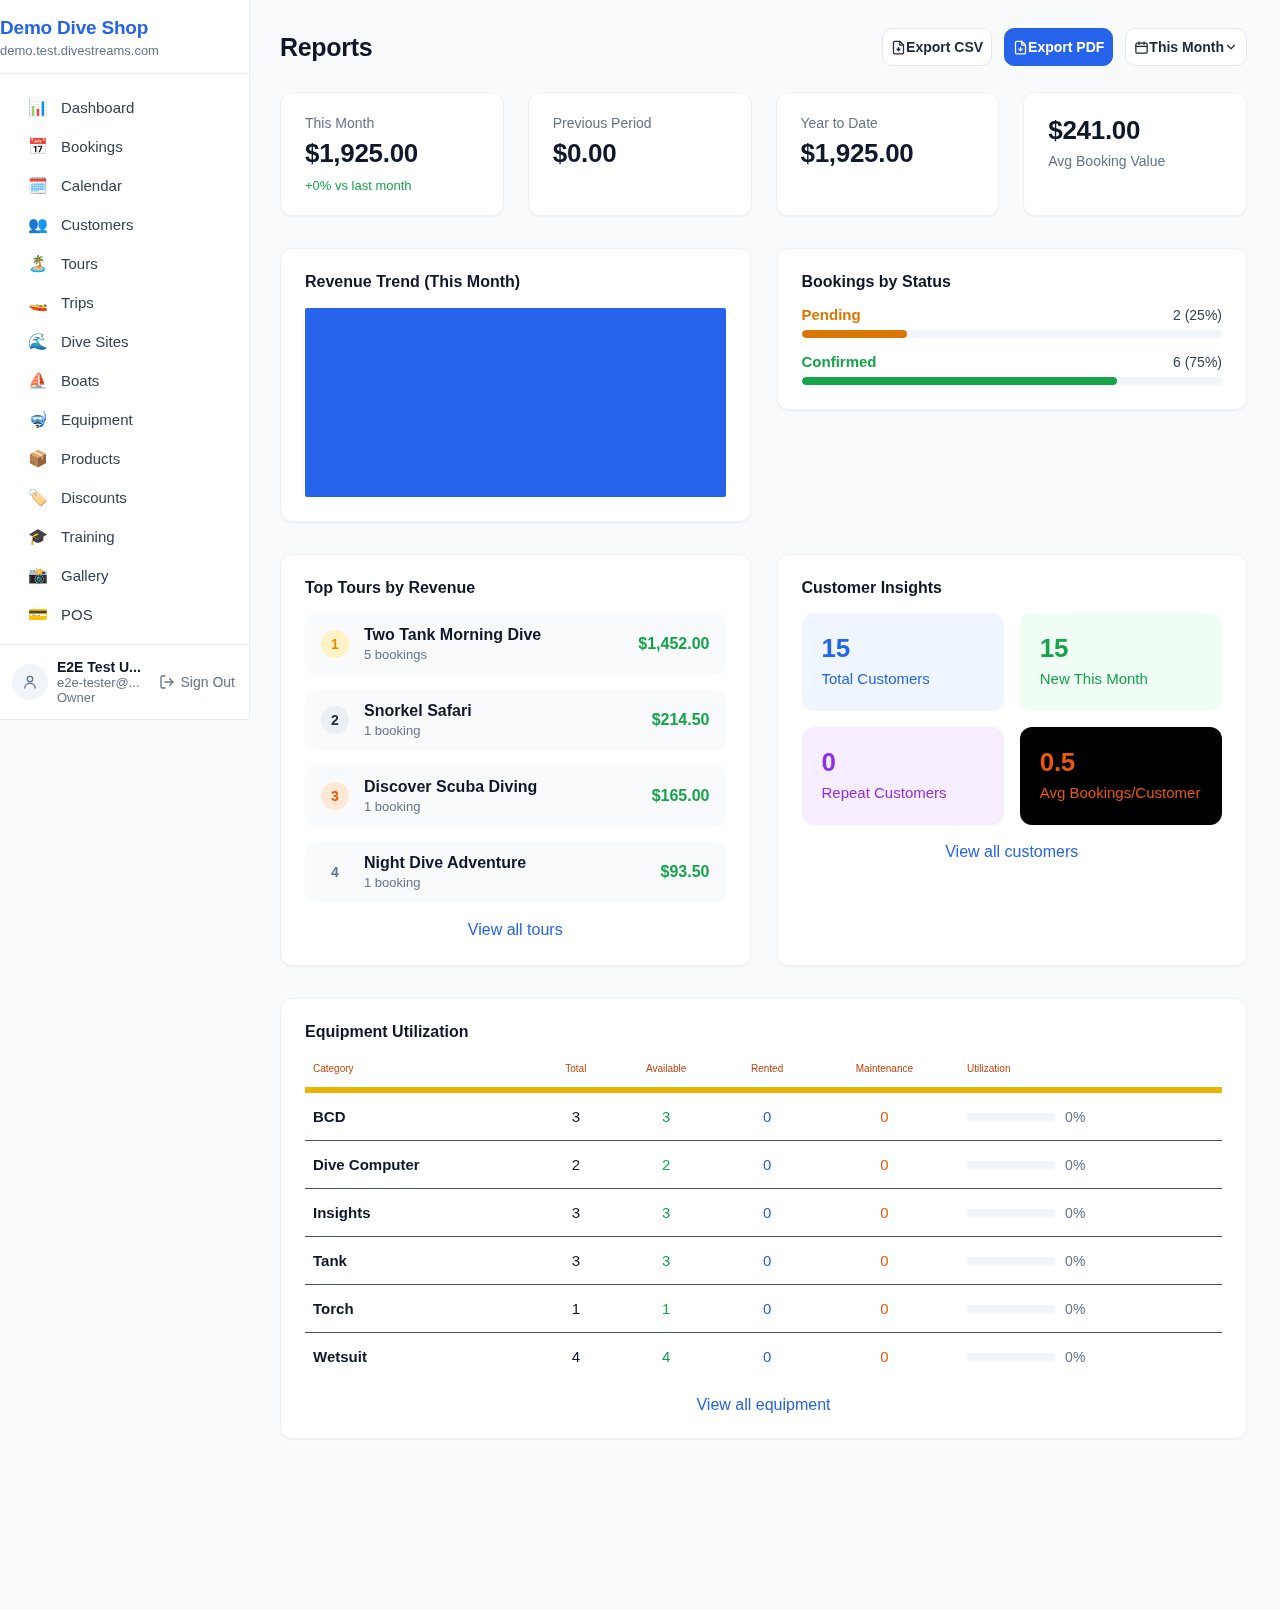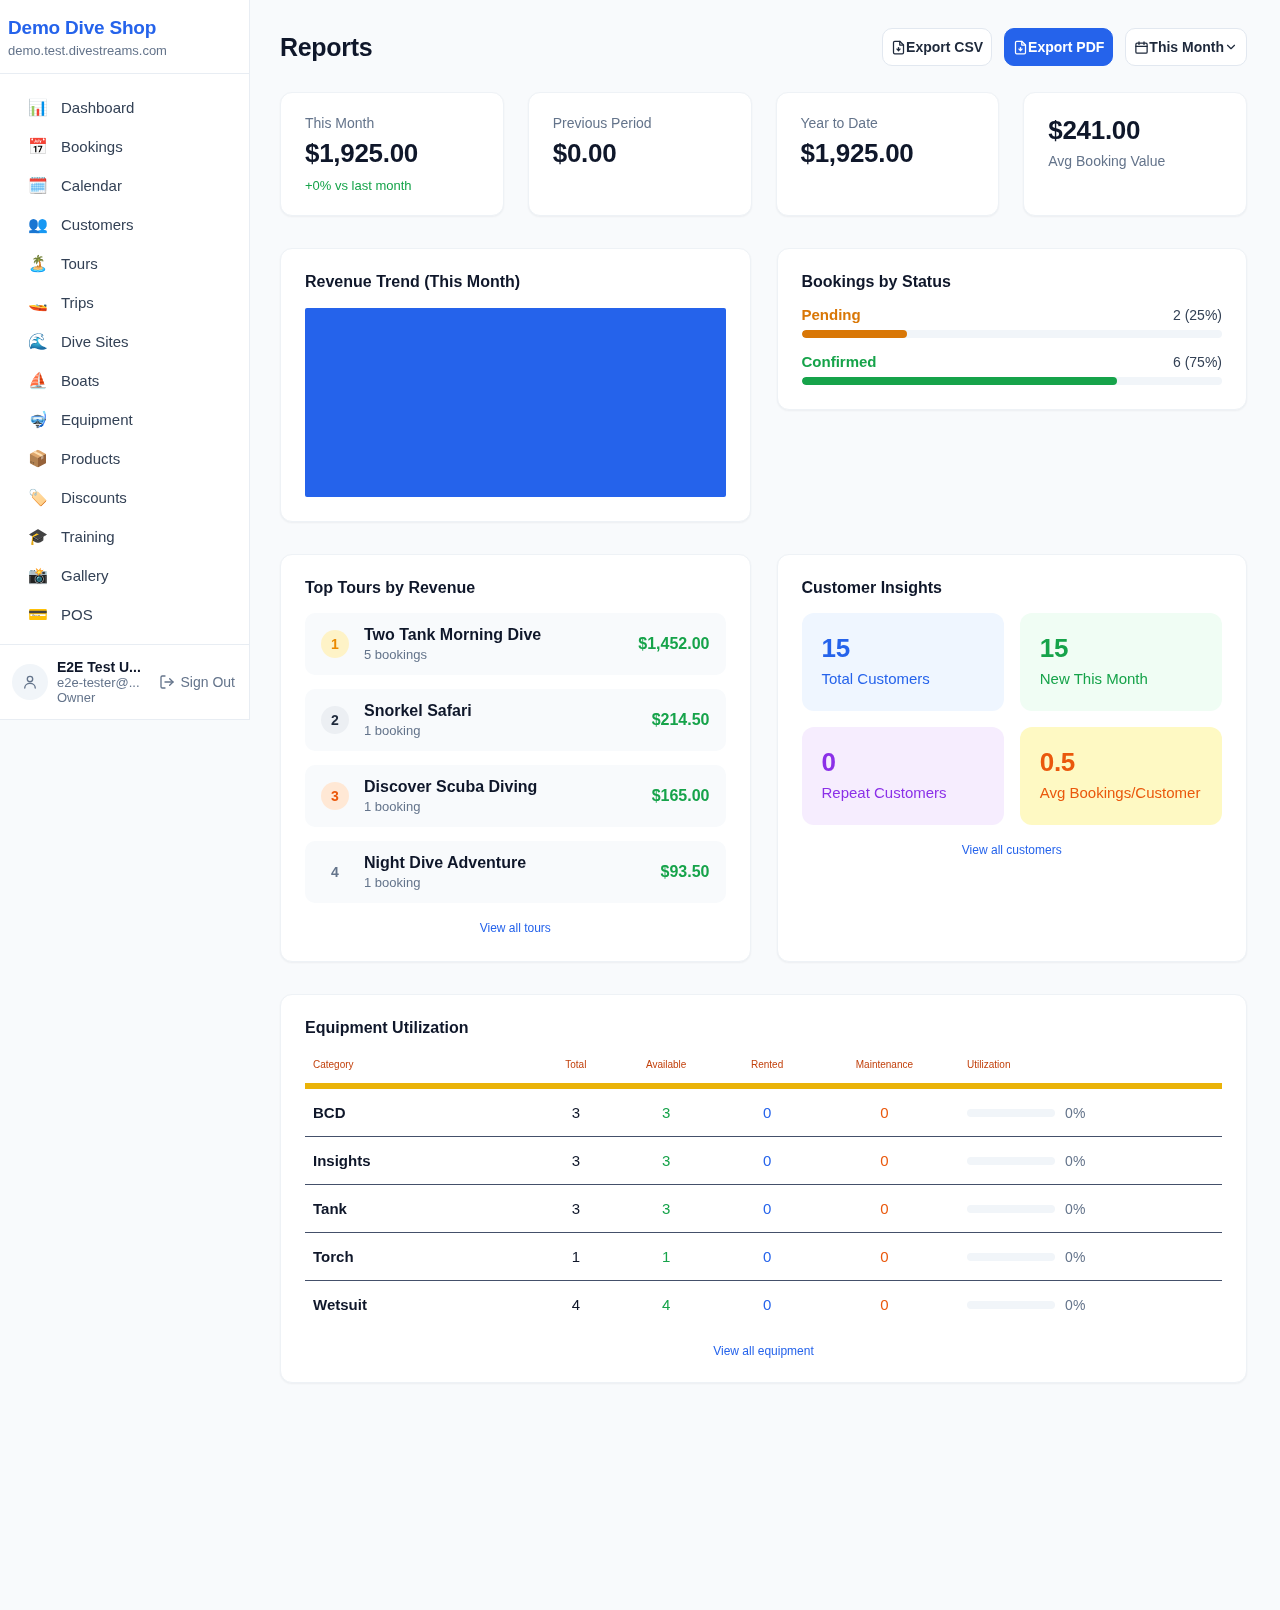--- a/index.html
+++ b/index.html
@@ -12,21 +12,21 @@
   }
   .app { display: flex; align-items: flex-start; width: 1280px; }
 
   
   .sidebar {
     width: 250px; flex: 0 0 250px;
     background: #ffffff;
     border-right: 1px solid #e8edf3;
     border-bottom: 1px solid #e8edf3;
   }
-  .brand { padding: 17px 8px 15px; border-bottom: 1px solid #e8edf3; }
+  .brand { padding: 17px 0 15px; border-bottom: 1px solid #e8edf3; }
   .brand-title { color: #2563eb; font-size: 19px; font-weight: bold; letter-spacing: -.2px; }
   .brand-domain { color: #64748b; font-size: 13px; margin-top: 4px; }
   .nav { padding: 14px 0 10px; }
   .nav-item {
     display: flex; align-items: center; gap: 13px;
     padding: 10px 24px 10px 28px;
     font-size: 15px; color: #334155; cursor: pointer;
   }
   .nav-icon { width: 20px; font-size: 16px; text-align: center; flex: 0 0 20px; }
   .user-panel {
@@ -103,21 +103,21 @@
   .rank-badge {
     width: 28px; height: 28px; flex: 0 0 28px; border-radius: 50%;
     display: flex; align-items: center; justify-content: center;
     font-size: 14px; font-weight: bold;
   }
   .tour-info { flex: 1; min-width: 0; }
   .tour-name { font-size: 16px; font-weight: bold; }
   .tour-bookings { font-size: 13px; color: #64748b; margin-top: 3px; }
   .tour-amount { font-size: 16px; font-weight: bold; color: #16a34a; white-space: nowrap; }
   .view-link {
-    display: block; text-align: center; color: #2563eb; font-size: 12px;
+    display: block; text-align: center; color: #2563eb; font-size: 16px;
     background: none; border: none; font-family: inherit; cursor: pointer;
     margin: 18px auto 2px;
   }
 
   
   .insights-card { padding: 24px; }
   .tiles-grid { display: grid; grid-template-columns: 1fr 1fr; gap: 16px; margin-top: 16px; }
   .tile { border-radius: 12px; padding: 20px; min-height: 98px; }
   .tile-value { font-size: 26px; font-weight: bold; letter-spacing: -.3px; }
   .tile-label { font-size: 15px; margin-top: 6px; }
@@ -400,21 +400,21 @@
             <div class="tile" style=";background:#f0fdf4;color:#16a34a">
               <div class="tile-value">15</div>
               <div class="tile-label">New This Month</div>
             </div>
 
             <div class="tile" style=";background:#f6edfe;color:#8b30e8">
               <div class="tile-value">0</div>
               <div class="tile-label">Repeat Customers</div>
             </div>
 
-            <div class="tile" style=";background:#fef9c3;color:#ea580c">
+            <div class="tile" style=";background:#000000;color:#ea580c">
               <div class="tile-value">0.5</div>
               <div class="tile-label">Avg Bookings/Customer</div>
             </div>
           </div>
         <button class="view-link">View all customers</button>
       </div>
     </div>
 
     <div class="card equipment-card">
       <div class="card-title">Equipment Utilization</div>
@@ -440,20 +440,35 @@
               <td class="td-util">
                 <span class="util-wrap">
                   <span class="util-track">
                     <span class="util-fill"></span>
                   </span>
                   <span class="util-pct">0%</span>
                 </span>
               </td>
             </tr>
 
+            <tr>
+              <td class="td-cat">Dive Computer</td>
+              <td>2</td>
+              <td class="c-green">2</td>
+              <td class="c-blue">0</td>
+              <td class="c-orange">0</td>
+              <td class="td-util">
+                <span class="util-wrap">
+                  <span class="util-track">
+                    <span class="util-fill"></span>
+                  </span>
+                  <span class="util-pct">0%</span>
+                </span>
+              </td>
+            </tr>
 
 
 
             <tr>
               <td class="td-cat">Insights</td>
               <td>3</td>
               <td class="c-green">3</td>
               <td class="c-blue">0</td>
               <td class="c-orange">0</td>
               <td class="td-util">

